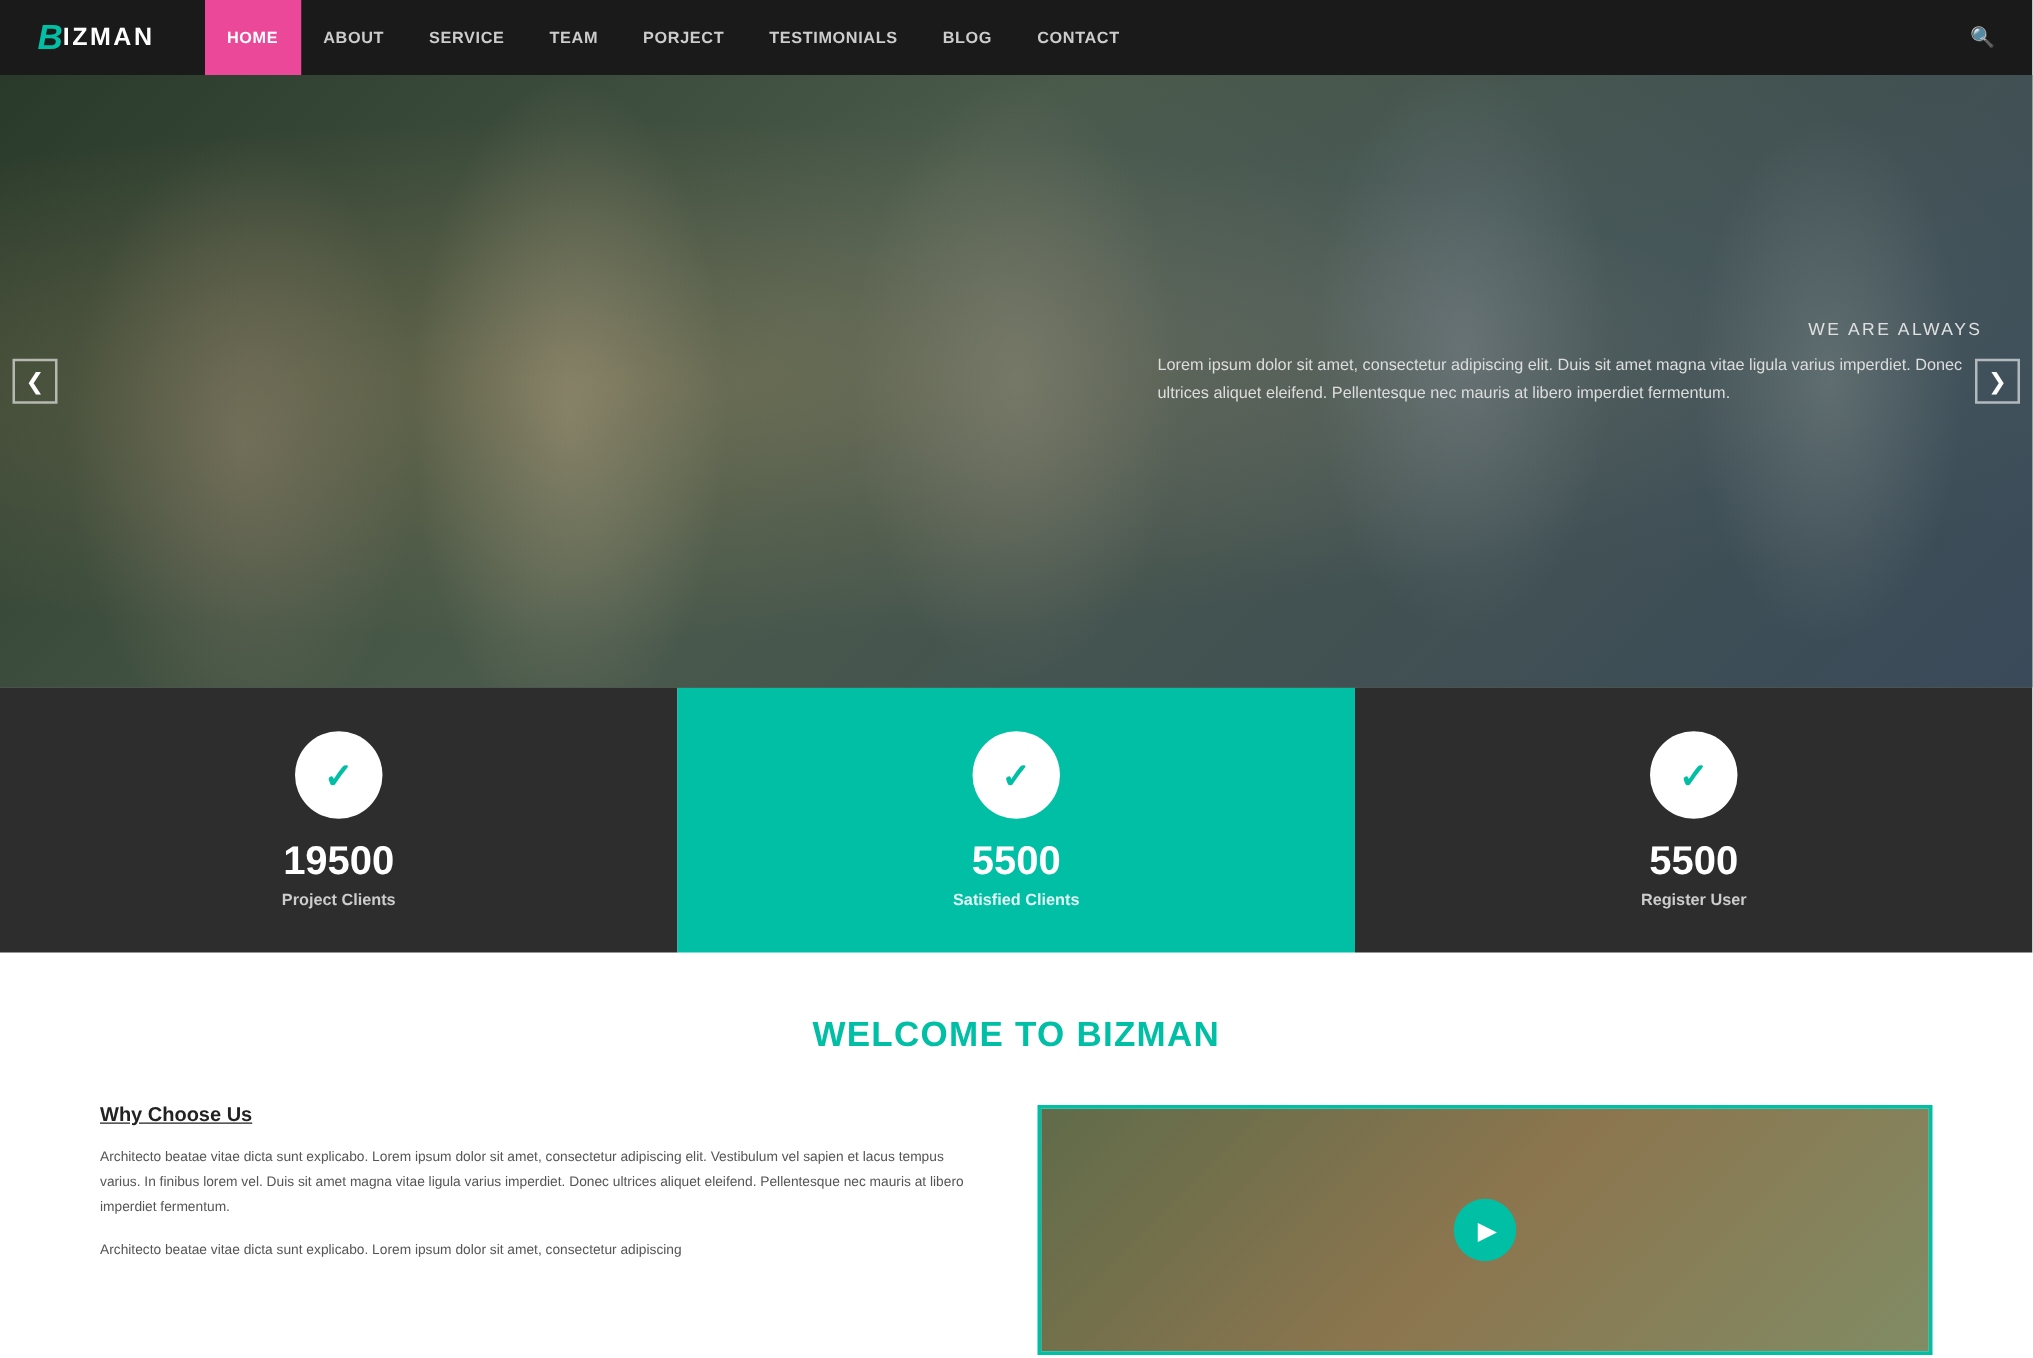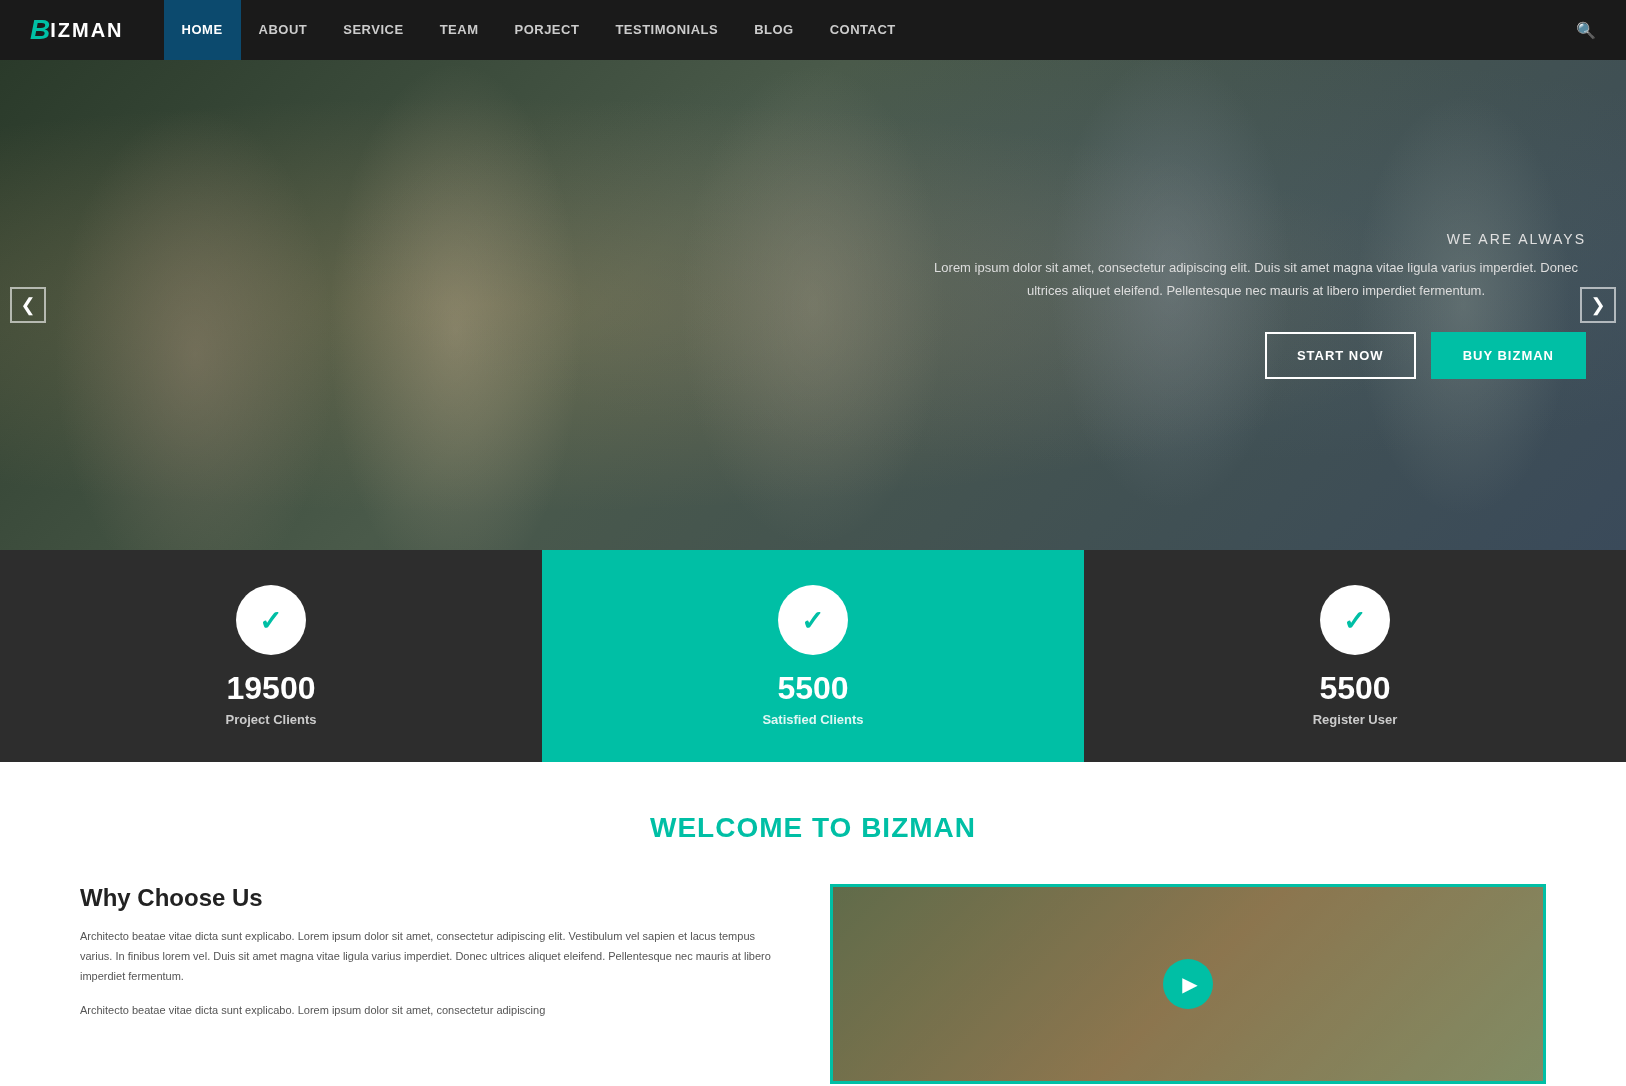--- a/index.html
+++ b/index.html
@@ -46,21 +46,21 @@
       line-height: 60px;
       color: #ccc;
       text-decoration: none;
       font-size: 13px;
       font-weight: 600;
       letter-spacing: 0.5px;
       text-transform: uppercase;
       transition: color 0.2s;
     }
     .nav-links li.active a {
-      background: #0c4a6e;
+      background: #ec4899;
       color: #fff;
     }
     .nav-search {
       margin-left: auto;
       color: #ccc;
       font-size: 16px;
       cursor: pointer;
     }
 
     
@@ -118,21 +118,21 @@
       font-weight: 900;
       text-transform: uppercase;
       margin-bottom: 20px;
       line-height: 1.1;
     }
     .hero-desc {
       color: #ddd;
       font-size: 13px;
       line-height: 1.7;
       margin-bottom: 30px;
-      text-align: center;
+      text-align: left;
     }
     .hero-buttons {
       display: flex;
       gap: 15px;
       justify-content: flex-end;
     }
     .btn-start {
       padding: 14px 30px;
       border: 2px solid #fff;
       background: transparent;
@@ -240,24 +240,25 @@
     }
     .welcome-content {
       display: flex;
       gap: 40px;
       align-items: flex-start;
     }
     .welcome-text {
       flex: 1;
     }
     .welcome-text h3 {
-      font-size: 24px;
+      font-size: 16px;
       font-weight: 900;
       color: #222;
       margin-bottom: 15px;
+      text-decoration: underline;
     }
     .welcome-text p {
       font-size: 11px;
       color: #555;
       line-height: 1.8;
       margin-bottom: 15px;
     }
     .welcome-video {
       flex: 1;
       position: relative;
@@ -326,24 +327,20 @@
   <div class="hero-bg"></div>
   <div class="hero-people"></div>
 
   <div class="hero-arrow left">
     <span>❮</span>
   </div>
 
   <div class="hero-content">
     <p class="hero-sub">WE ARE ALWAYS</p>
     <p class="hero-desc">Lorem ipsum dolor sit amet, consectetur adipiscing elit. Duis sit amet magna vitae ligula varius imperdiet. Donec ultrices aliquet eleifend. Pellentesque nec mauris at libero imperdiet fermentum.</p>
-    <div class="hero-buttons">
-      <button class="btn-start">START NOW</button>
-      <button class="btn-buy">BUY BIZMAN</button>
-    </div>
   </div>
 
   <div class="hero-arrow right">
     <span>❯</span>
   </div>
 </section>
 
 <section class="stats">
   <div class="stat-block">
     <div class="stat-circle">

